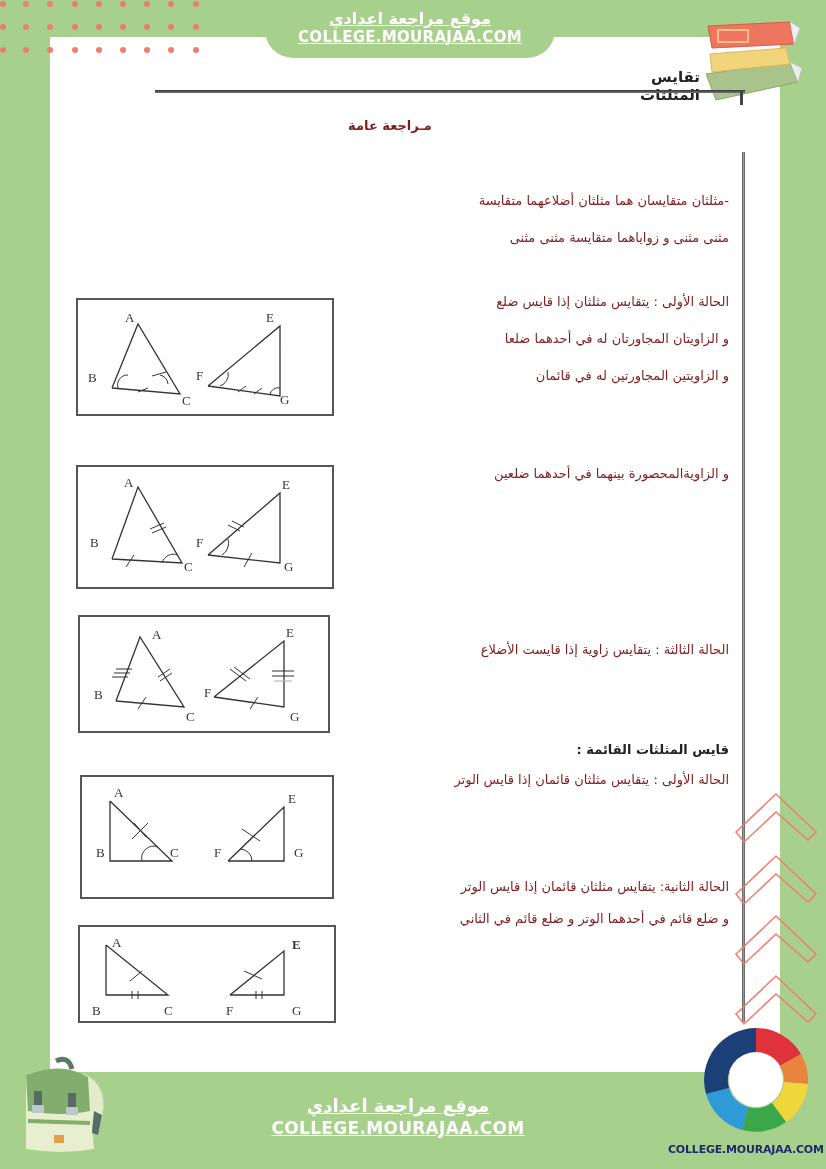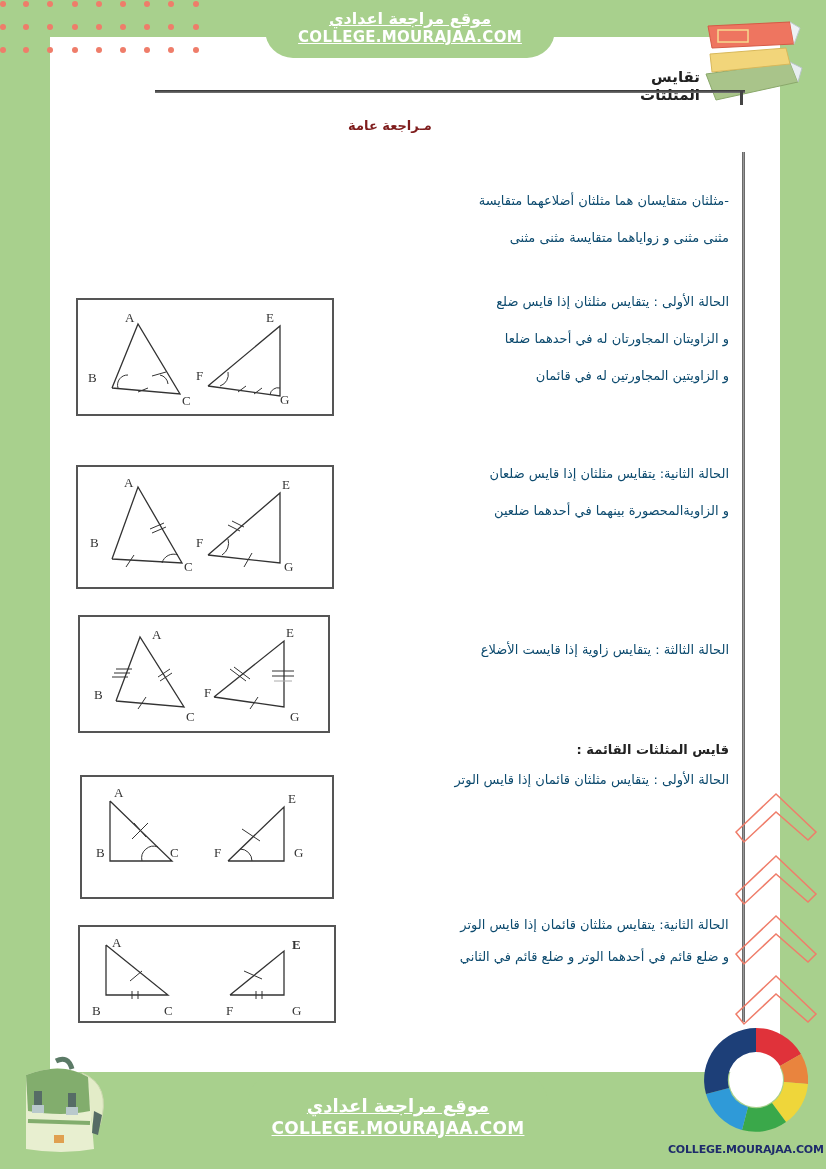--- a/index.html
+++ b/index.html
@@ -25,21 +25,21 @@
   .banner-bottom .en { font-size: 17px; font-weight: bold; text-decoration: underline; line-height: 22px; letter-spacing: 0.3px; }
 
   
   .doc-title { position: absolute; left: 590px; top: 68px; width: 110px; text-align: right; font-size: 15px; font-weight: bold; color: #222; direction: rtl; font-family: "DejaVu Sans", sans-serif; }
   .doc-title-rule { position: absolute; left: 155px; top: 90px; width: 590px; height: 3px; background: linear-gradient(#333, #777); }
   .doc-title-tick { position: absolute; left: 740px; top: 90px; width: 3px; height: 15px; background: #444; }
   .doc-subtitle { position: absolute; left: 330px; top: 118px; width: 120px; text-align: center; font-size: 13px; font-weight: bold; color: #7f1d1d; direction: rtl; }
 
   .vrule { position: absolute; left: 742px; top: 152px; width: 3px; height: 870px; background: linear-gradient(90deg,#555,#999,#555); }
 
-  .text-block { position: absolute; right: 97px; direction: rtl; text-align: right; color: #0c4a6e; font-size: 13px; font-family: "DejaVu Sans", sans-serif; }
+  .text-block { position: absolute; right: 97px; direction: rtl; text-align: right; color: #7f1d1d; font-size: 13px; font-family: "DejaVu Sans", sans-serif; }
   .text-block .line { line-height: 37px; white-space: nowrap; }
   .text-block .lead { font-weight: normal; }
 
   .section-title { position: absolute; right: 97px; direction: rtl; font-size: 13px; font-weight: bold; color: #222; }
 
   
   .fig { position: absolute; border: 2px solid #555; background: #fff; }
   .fig svg { display: block; }
 
   
@@ -112,33 +112,32 @@
   <div class="line">مثنى مثنى  و زواياهما متقايسة مثنى مثنى</div>
 </div>
 
 <div class="text-block" style="top:283px;">
   <div class="line"><span class="lead">الحالة الأولى :</span> <span>يتقايس مثلثان إذا قايس ضلع</span></div>
   <div class="line">و الزاويتان المجاورتان له في أحدهما ضلعا</div>
   <div class="line">و الزاويتين المجاورتين له في قائمان</div>
 </div>
 
 <div class="text-block" style="top:455px;">
-  <div class="line"><span class="lead">الحالة الثانية:</span> <span>يتقايس مثلثان إذا قايس ضلعان</span></div>
   <div class="line">و الزاويةالمحصورة بينهما في أحدهما ضلعين</div>
 </div>
 
 <div class="text-block" style="top:631px;">
   <div class="line"><span class="lead">الحالة الثالثة :</span> <span>يتقايس زاوية إذا قايست الأضلاع</span></div>
 </div>
 
 <div class="section-title" style="top:742px;">قايس المثلثات القائمة :</div>
 <div class="text-block" style="top:766px;line-height:37px;">
   <div class="line" style="line-height:28px;"><span class="lead">الحالة الأولى :</span> <span>يتقايس مثلثان قائمان إذا قايس الوتر</span></div>
 </div>
-<div class="text-block" style="top:910px;text-align:center;">
+<div class="text-block" style="top:872px;">
   <div class="line" style="line-height:30px;"><span class="lead">الحالة الثانية:</span> <span>يتقايس مثلثان قائمان إذا قايس الوتر</span></div>
   <div class="line" style="line-height:34px;">و ضلع قائم في أحدهما  الوتر و ضلع قائم في الثاني</div>
 </div>
 
 <div class="fig" style="left:76px;top:298px;width:258px;height:118px;">
   <svg width="254" height="114" viewBox="0 0 254 114" font-family="Liberation Serif, serif" font-size="13" fill="#333">
     <polyline points="34,88 60,24 102,94 34,88" fill="none" stroke="#333" stroke-width="1.3"></polyline>
     <path d="M40,88 A10,10 0 0 1 50,75" fill="none" stroke="#333"></path>
     <path d="M90,84 A10,10 0 0 0 82,75" fill="none" stroke="#333"></path>
     <path d="M74,76 L88,72" stroke="#333"></path>

